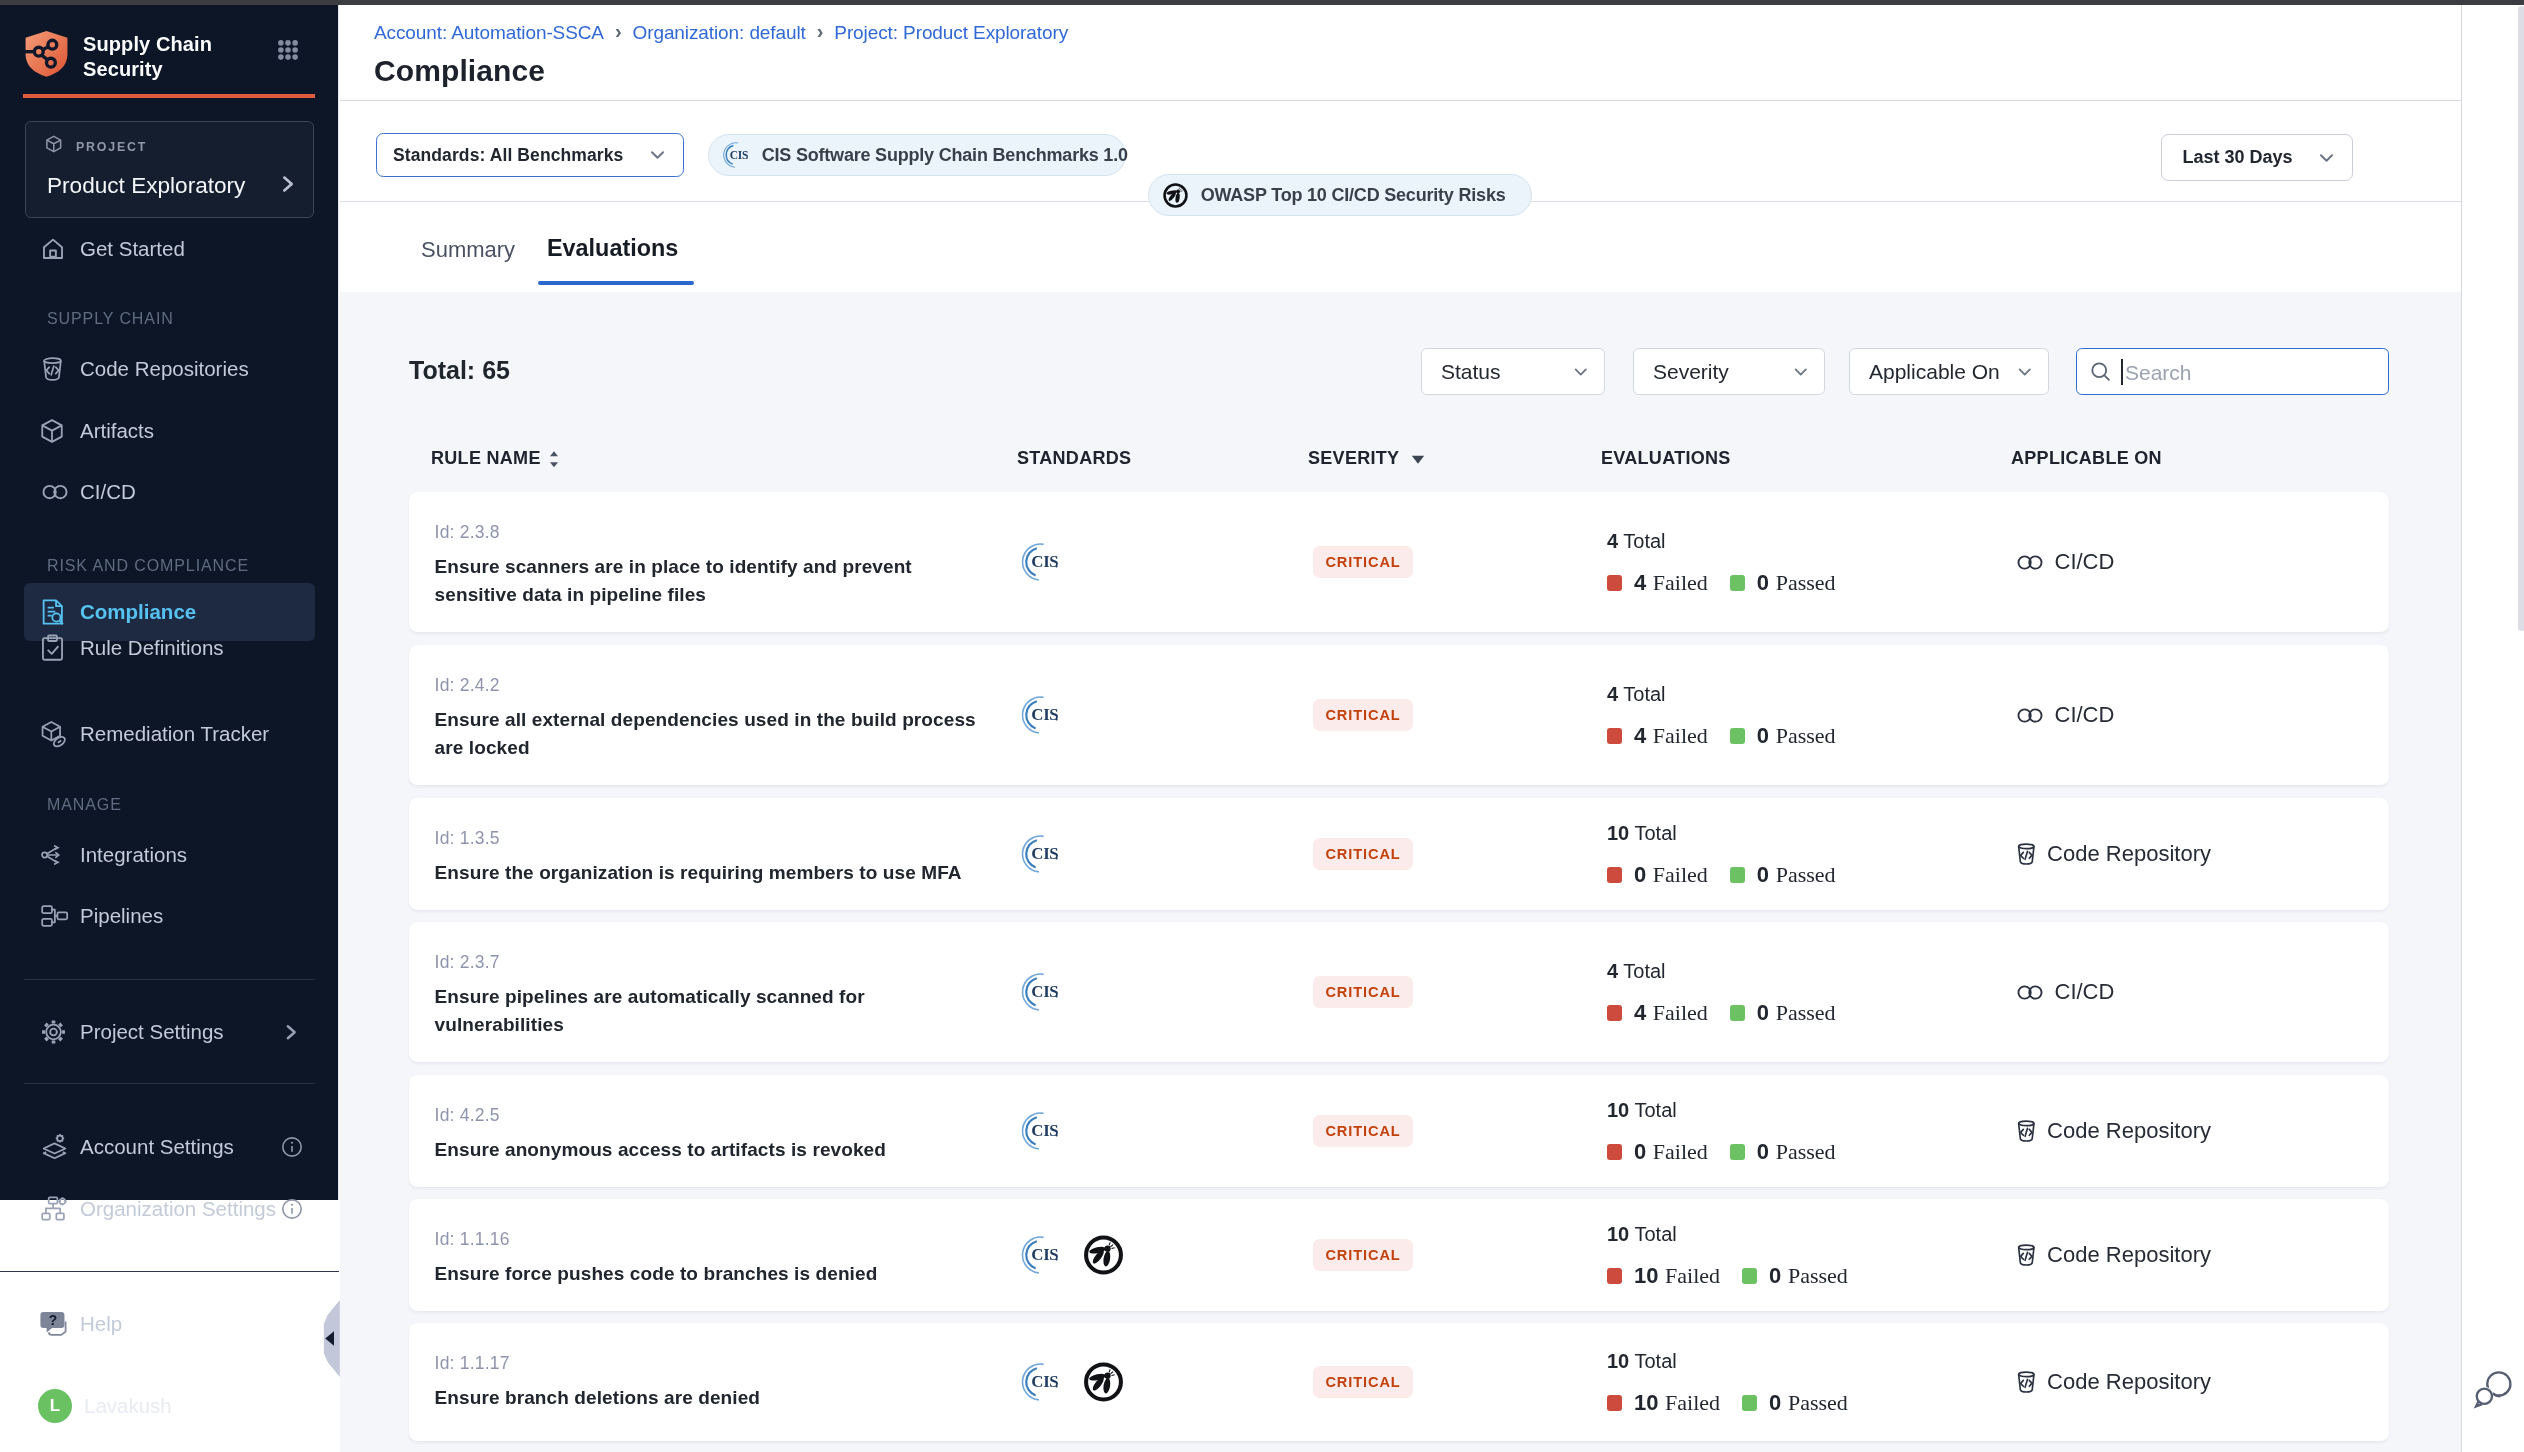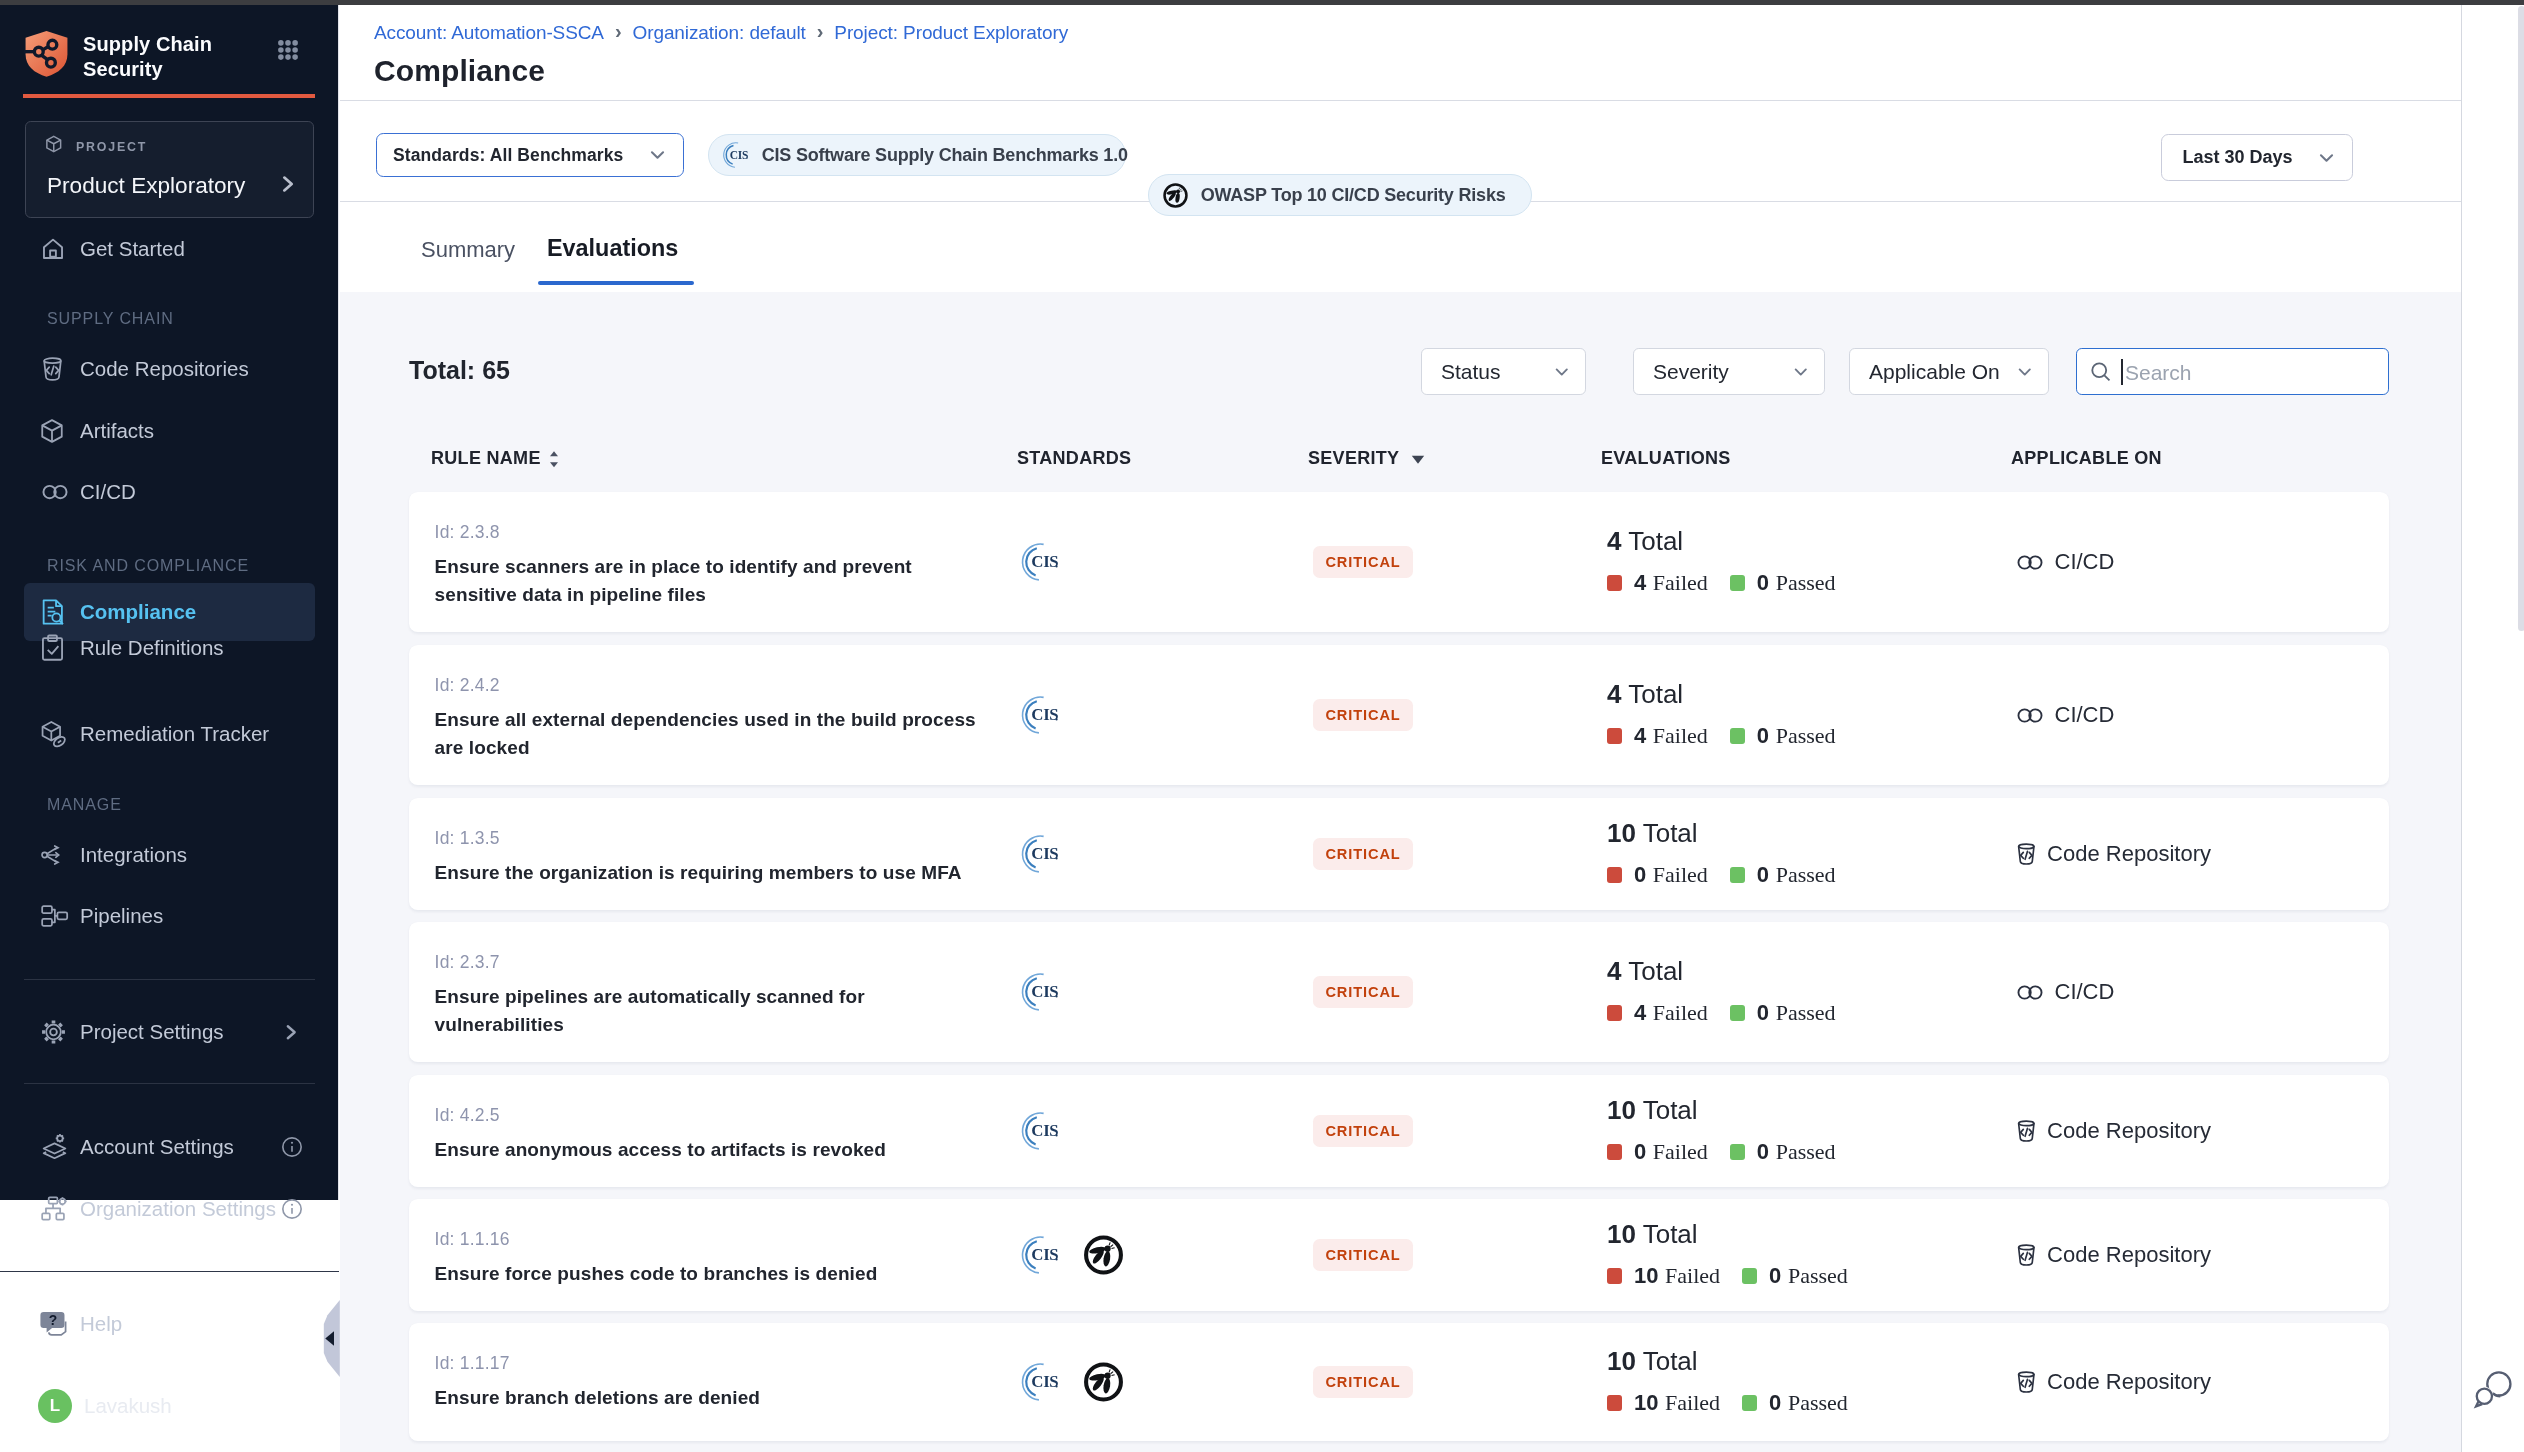--- a/index.html
+++ b/index.html
@@ -56,37 +56,37 @@
 .tab { position:absolute; top:237px; font-size:22px; color:#4a5162; }
 #tabSummary { left:421px; }
 #tabEval { left:547px; top:235px; color:#171b24; font-weight:700; font-size:23.4px; }
 #tabline { position:absolute; left:538px; top:281px; width:156px; height:4.4px; background:#2b68ce; border-radius:2.2px; }
 
 
 #total { position:absolute; left:409px; top:356px; font-size:25px; font-weight:700; color:#21252e; }
 .tsel { position:absolute; top:348px; height:47px; background:#fff; border:0.7px solid #d3d7e0; border-radius:5.8px; color:#232730; font-size:21px; display:flex; align-items:center; }
 .tsel .lab { padding-left:19px; }
 .tsel svg.chev { position:absolute; right:14.6px; top:50%; transform:translateY(-50%); }
-#selStatus { left:1421px; width:165px; }
+#selStatus { left:1421px; width:184px; }
 #selSeverity { left:1633px; width:192px; }
 #selApplicable { left:1849px; width:200px; }
 #search { position:absolute; left:2076px; top:348px; width:313px; height:47px; background:#fff; border:1.5px solid #2e6fd0; border-radius:5.8px; }
 #search .mag { position:absolute; left:12.4px; top:11px; }
 #search .caret { position:absolute; left:44px; top:10.2px; width:1.5px; height:26px; background:#232730; }
 #search .ph { position:absolute; left:48px; top:11.7px; font-size:21px; color:#9ba3b0; }
 
 
 .th { position:absolute; top:448px; font-size:18px; font-weight:700; color:#20242e; letter-spacing:0.3px; }
 .card { position:absolute; left:409px; width:1980px; background:#fff; border-radius:8.8px; box-shadow:0 1.5px 2.9px rgba(25,35,64,.06); }
 .rid { position:absolute; left:25.6px; top:30px; font-size:17.5px; color:#8e94ad; letter-spacing:0.2px; }
 .rname { position:absolute; left:25.6px; top:61px; font-size:19px; line-height:28px; font-weight:700; color:#21252e; letter-spacing:0.1px; }
 .cstd { position:absolute; left:611px; top:50%; transform:translateY(-50%); display:flex; gap:20.5px; align-items:center; }
 .badge { position:absolute; left:904px; top:50%; transform:translateY(-50%); height:32px; line-height:32px; padding:0 12.4px; background:#fbeceb; border-radius:6.6px; color:#c2410c; font-size:14.6px; font-weight:700; letter-spacing:0.9px; }
 .evals { position:absolute; left:1198px; top:50%; transform:translateY(-50%); }
-.evals .l1 { font-size:26px; color:#22262f; height:28px; line-height:28px; }
+.evals .l1 { font-size:20px; color:#22262f; height:28px; line-height:28px; }
 .evals .l1 b { font-weight:700; }
 .evals .l2 { display:flex; align-items:center; font-size:22px; color:#22262f; margin-top:14px; height:28px; }
 .sq { width:15.3px; height:15.3px; border-radius:2.9px; display:inline-block; }
 .sq.red { background:#cc4b3c; }
 .sq.green { background:#6cc163; }
 .evals .l2 .num { margin-left:11.7px; font-weight:700; }
 .evals .l2 .w { margin-left:6.6px;font-family:Liberation Serif, serif; }
 .evals .l2 .g2 { margin-left:22px; }
 .appl { position:absolute; left:1606px; top:50%; transform:translateY(-50%); display:flex; align-items:center; color:#262b36; font-size:22px; }
 .appl svg { margin-right:9.5px; }

